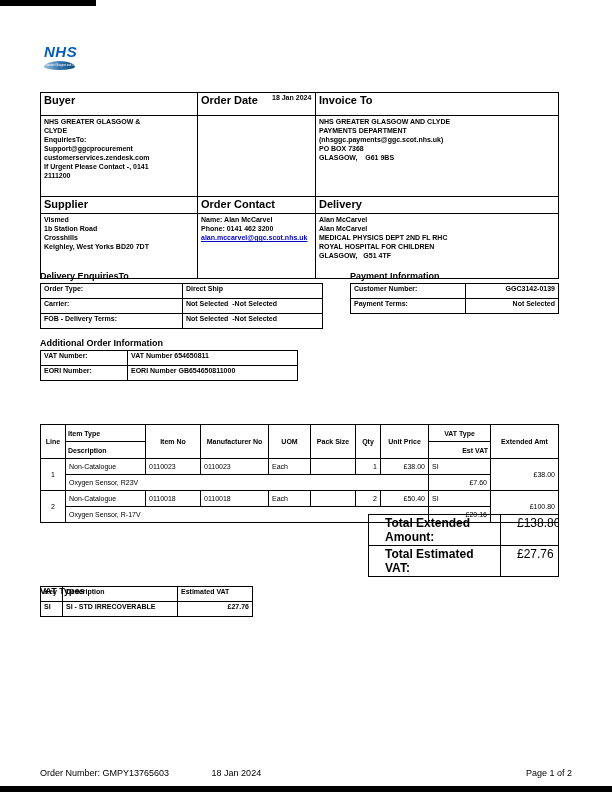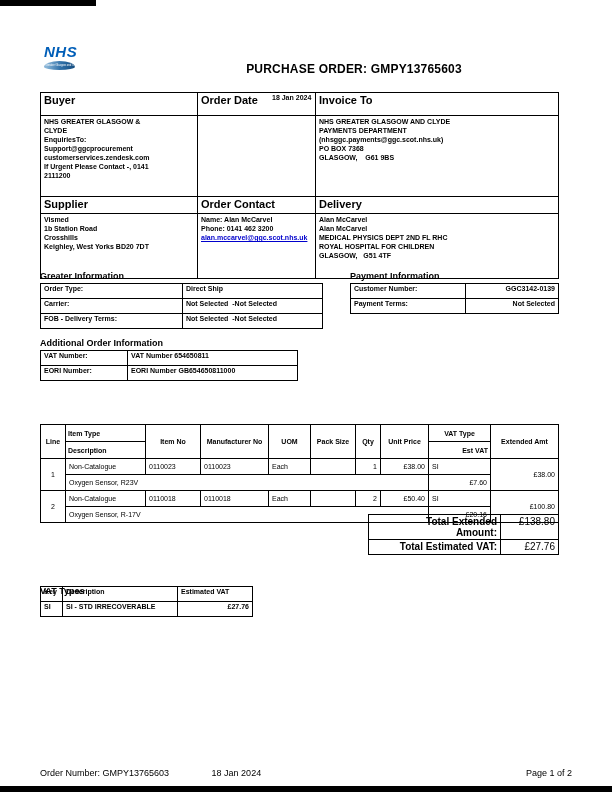--- a/index.html
+++ b/index.html
@@ -43,21 +43,21 @@
 
   .items{position:absolute;left:40px;top:424px;width:518px;}
   .items th{font-weight:bold;text-align:center;vertical-align:middle;height:14px;padding:1px 2px;}
   .items th.left{text-align:left;}
   .items th.right{text-align:right;}
   .items td{height:13px;vertical-align:middle;}
   .items td.center{text-align:center;}
   .items td.right{text-align:right;}
 
   .totals{position:absolute;left:368px;top:514px;width:190px;}
-  .totals td{height:12px;font-size:10px;text-align:right;padding-left:16px;}
+  .totals td{height:12px;font-size:12px;padding-left:16px;}
   .totals .tlabel{font-weight:bold;}
 
   .vat-table{position:absolute;left:40px;top:586px;width:212px;}
   .vat-table th{font-weight:bold;text-align:left;height:12px;}
   .vat-table td{font-weight:bold;height:12px;}
   .vat-table .right{text-align:right;}
 
   .footer{position:absolute;left:40px;top:768px;width:532px;font-size:9px;}
   .footer .fdate{margin-left:40px;}
   .footer .fpage{float:right;}
@@ -70,21 +70,20 @@
   <div class="artifact artifact-top"></div>
   <div class="artifact artifact-bottom"></div>
 
   <div class="logo">
     <span class="logo-nhs">NHS</span>
     <div class="logo-wave">
       <span class="logo-sub">Greater Glasgow and Clyde</span>
     </div>
   </div>
 
-  <div class="title">PURCHASE ORDER: GMPY13765603</div>
 
   <table class="topgrid">
     <colgroup>
         <col style="width:157px">
         <col style="width:118px">
         <col style="width:243px">
       </colgroup>
     <tbody>
         <tr class="hdr-row">
       <td>
@@ -146,21 +145,21 @@
         <div>Alan McCarvel</div>
         <div>Alan McCarvel</div>
         <div>MEDICAL PHYSICS DEPT 2ND FL RHC</div>
         <div>ROYAL HOSPITAL FOR CHILDREN</div>
         <div>GLASGOW,   G51 4TF</div>
       </td>
     </tr>
   </tbody>
     </table>
 
-  <div class="sec-head" style="left:40px;top:271px;">Greater Information</div>
+  <div class="sec-head" style="left:40px;top:271px;">Delivery EnquiriesTo</div>
   <table class="info" style="left:40px;top:283px;width:282px;">
     <colgroup>
         <col style="width:142px">
         <col style="width:140px">
       </colgroup>
     <tbody>
         <tr>
       <td>Order Type:</td>
       <td>Direct Ship</td>
     </tr>

